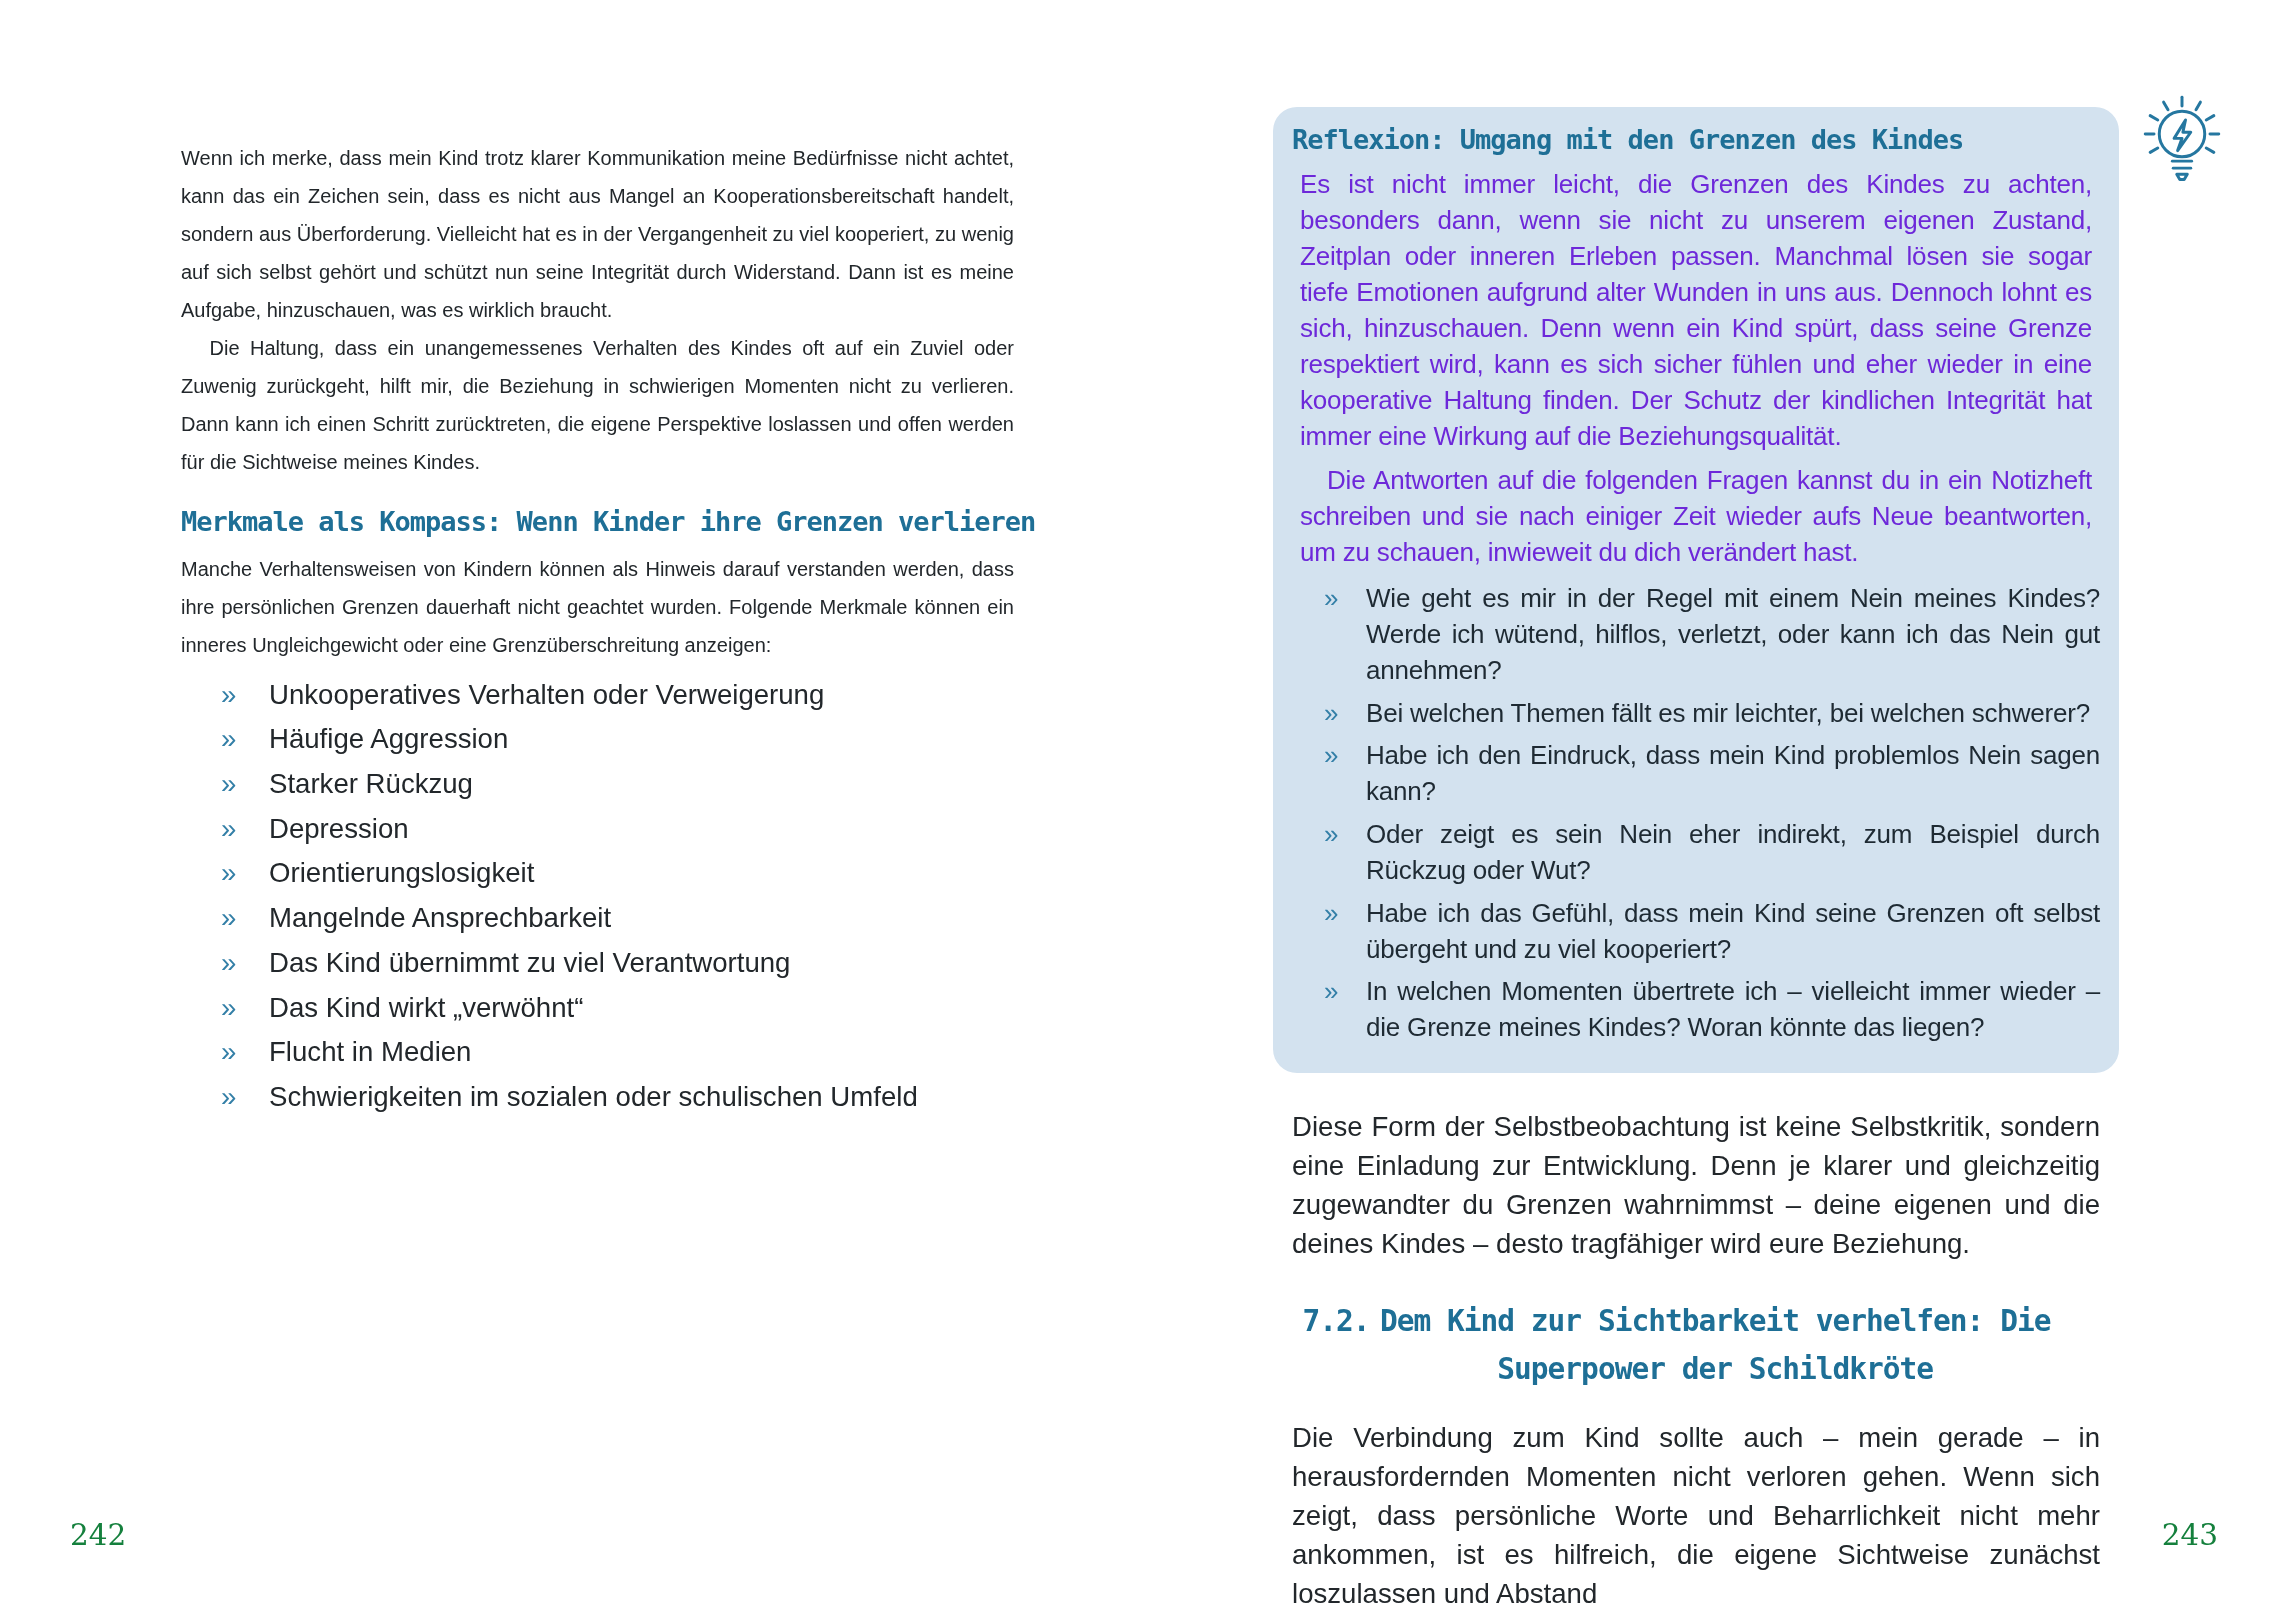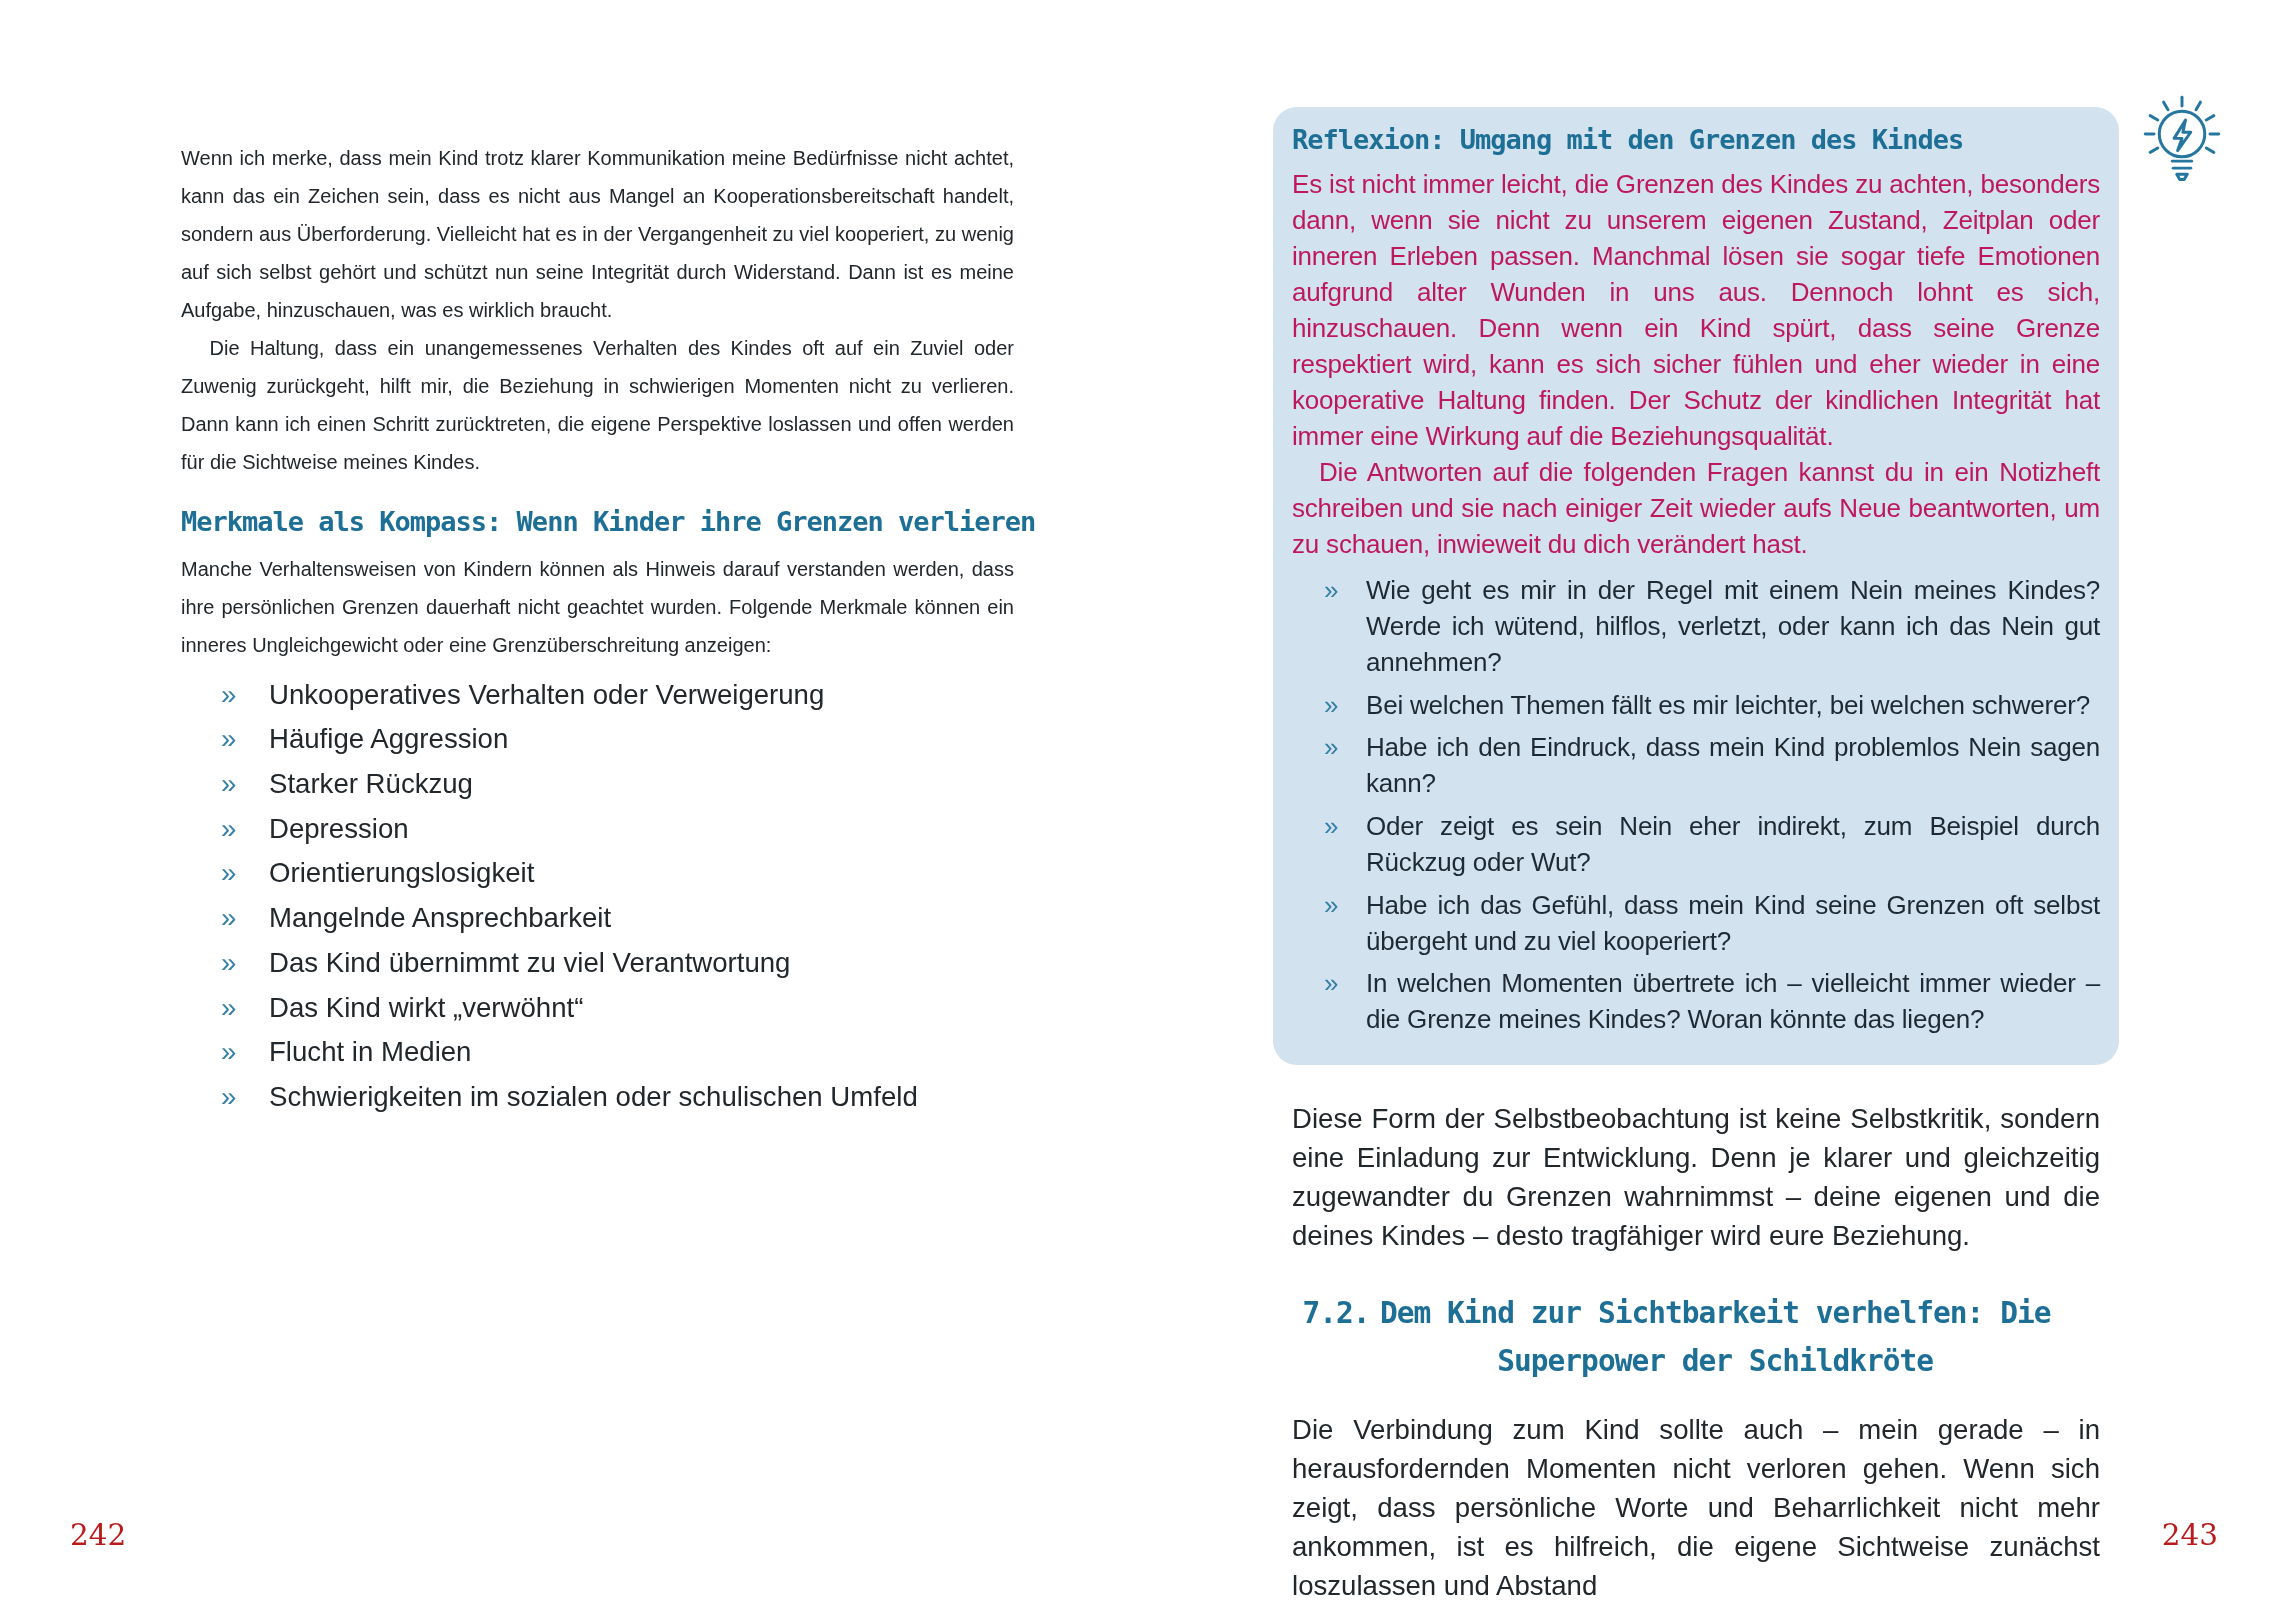--- a/index.html
+++ b/index.html
@@ -19,36 +19,36 @@
   ul.sig-list li{position:relative;padding-left:88px;font-size:27.6px;line-height:38px;margin-bottom:6.7px;}
   ul.sig-list li .mk{position:absolute;left:40px;top:0;color:#337FA7;}
   .final-left{margin-top:21px;}
   
   .col-right{position:absolute;left:1273px;top:107px;width:846px;}
   .reflect-box{background:#D3E2EF;padding:17px 19px 21px 19px;border-radius:24px;}
   .box-title{
     font-family:"DejaVu Sans Mono","Liberation Mono",monospace;font-weight:bold;
     color:#1E6F96;font-size:27px;letter-spacing:-1px;margin:0 0 11.4px 0;white-space:nowrap;
   }
-  .box-text{font-size:26px;line-height:36px;letter-spacing:-0.2px;text-align:justify;margin:0;color:#be185d;}
+  .box-text{font-size:26px;line-height:36px;letter-spacing:-0.2px;text-align:justify;margin:8px;color:#6d28d9;}
   .box-indent{text-indent:27px;}
   ul.box-list{list-style:none;margin:9.5px 0 0 0;padding:0;}
   ul.box-list li{position:relative;padding-left:74px;font-size:26px;line-height:36px;letter-spacing:-0.2px;margin-bottom:6.7px;text-align:justify;color:#1e2a33;}
   ul.box-list li .mk{position:absolute;left:32px;top:0;color:#337FA7;}
   .after-box{margin:34px 19px 0 19px;font-size:27.6px;line-height:39px;text-align:justify;}
   .section-heading{
     display:flex;margin:34px 19px 0 19px;color:#1E6F96;
     font-family:"DejaVu Sans Mono","Liberation Mono",monospace;font-weight:bold;
     font-size:29.5px;line-height:48px;letter-spacing:-1px;text-align:center;
   }
   .section-num{width:88px;flex:none;}
   .section-lines span{display:block;white-space:nowrap;}
   .final-right{margin:25px 19px 0 19px;font-size:27.6px;line-height:39px;text-align:justify;}
   
-  .pagenum{position:absolute;font-family:"DejaVu Serif","Liberation Serif",serif;font-size:29.5px;color:#b91c1c;}
+  .pagenum{position:absolute;font-family:"DejaVu Serif","Liberation Serif",serif;font-size:29.5px;color:#15803d;}
   .pn-left{left:70px;top:1518px;}
   .pn-right{right:65px;top:1518px;}
   .bulb-wrap{position:absolute;left:2140px;top:93px;width:84px;height:103px;}
 </style>
 </head>
 <body>
 
 <div class="page">
 
   <div class="col-left">

